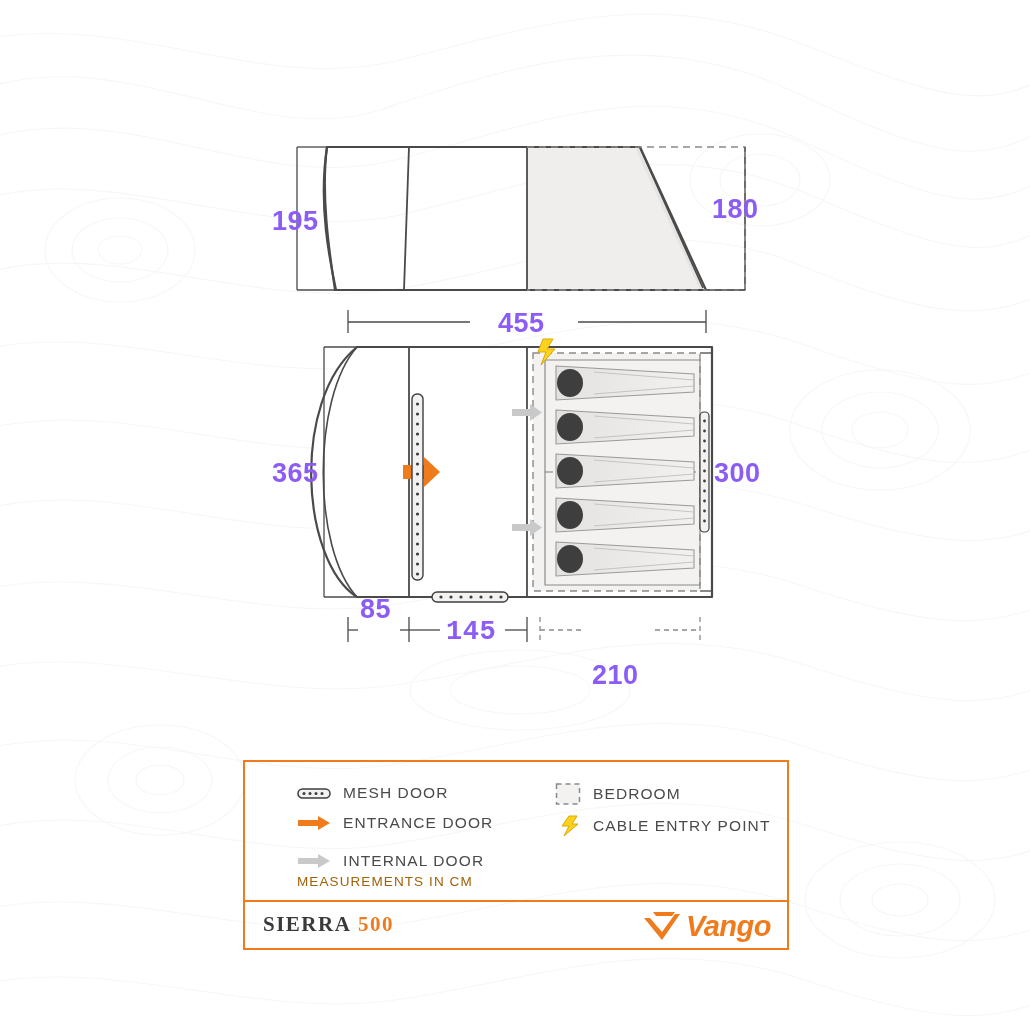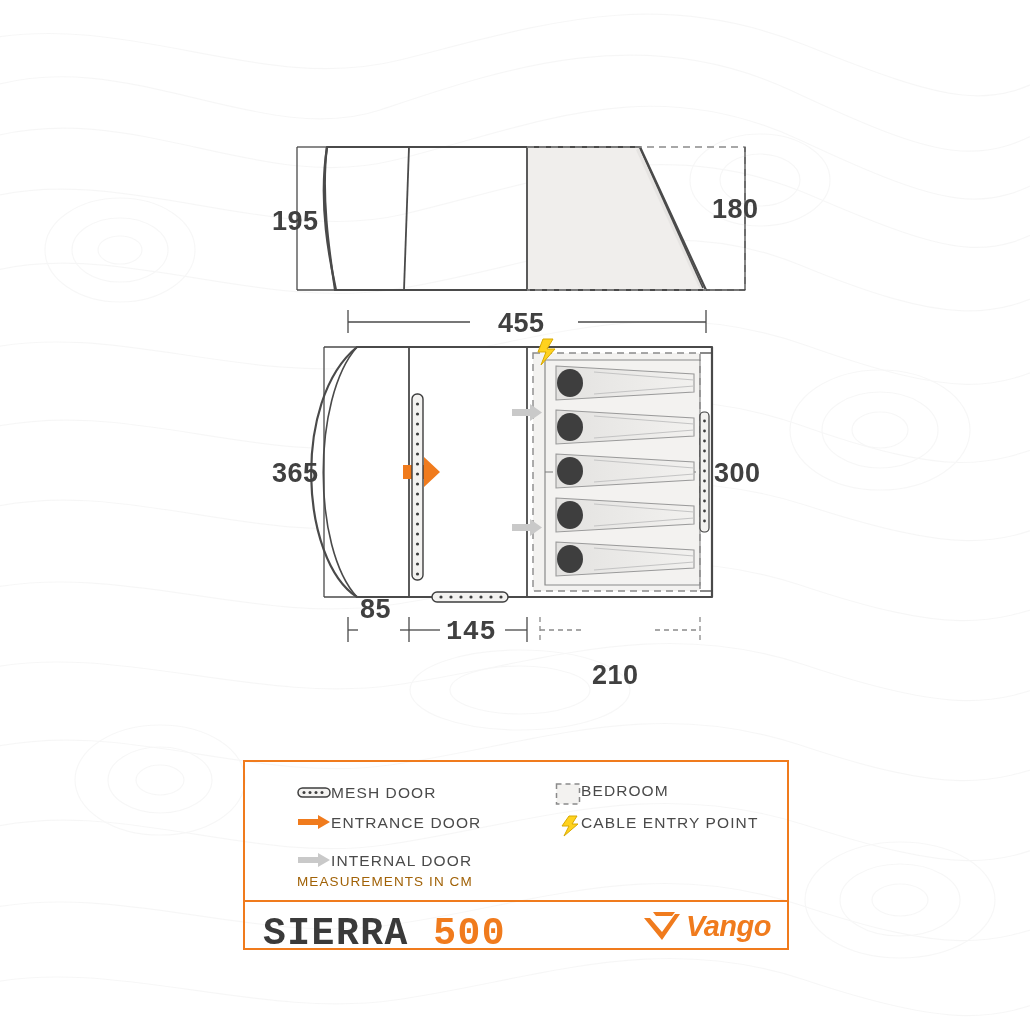--- a/index.html
+++ b/index.html
@@ -30,21 +30,21 @@
     pointer-events: none;
   }
   .diagram {
     position: absolute;
     left: 0; top: 0;
     width: 1030px;
     height: 1030px;
   }
   .dim-label {
     position: absolute;
-    color: #404040;
+    color: #8b5cf6;
     font-weight: bold;
     font-size: 27px;
     letter-spacing: 0.5px;
     font-family: "Liberation Sans", sans-serif;
     white-space: nowrap;
   }
   .legend-box {
     position: absolute;
     left: 243px;
     top: 760px;
@@ -57,20 +57,22 @@
     position: absolute;
     left: 0;
     top: 138px;
     width: 100%;
     height: 2px;
     background: #F07B1D;
   }
   .legend-item {
     position: absolute;
     display: flex;
+    align-items: center;
+    gap: 12px;
   }
   .legend-text {
     color: #4a4a4a;
     font-size: 15.5px;
     letter-spacing: 1.1px;
     font-family: "Liberation Sans", sans-serif;
     text-transform: uppercase;
   }
   .legend-note {
     position: absolute;
@@ -79,25 +81,25 @@
     color: #a16207;
     font-size: 13.5px;
     letter-spacing: 1.1px;
     font-family: "Liberation Sans", sans-serif;
     text-transform: uppercase;
   }
   .model-name {
     position: absolute;
     left: 18px;
     top: 150px;
-    font-size: 38px;
+    font-size: 21px;
     letter-spacing: 1.5px;
     font-weight: bold;
     color: #3a3a3a;
-    font-family: Liberation Mono, monospace;
+    font-family: Liberation Serif, serif;
   }
   .model-name .num { color: #F07B1D; }
   .brand {
     position: absolute;
     right: 16px;
     top: 148px;
     display: flex;
     align-items: flex-start;
   }
   .brand-text {

